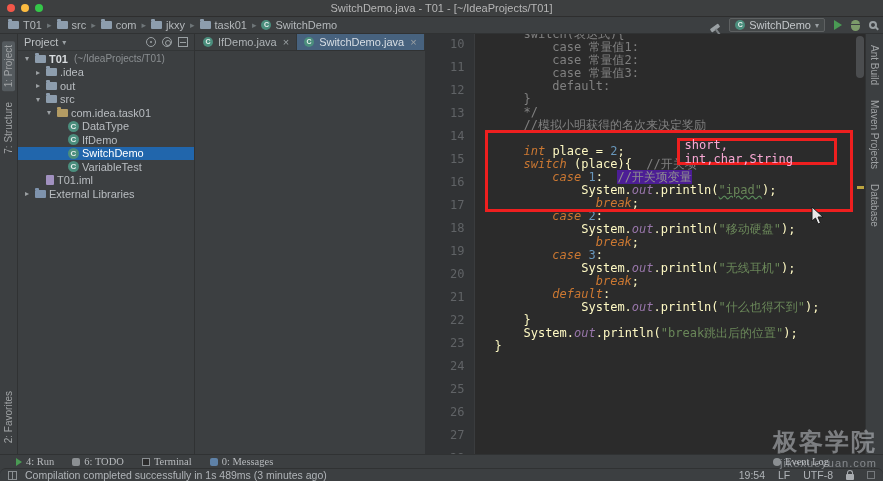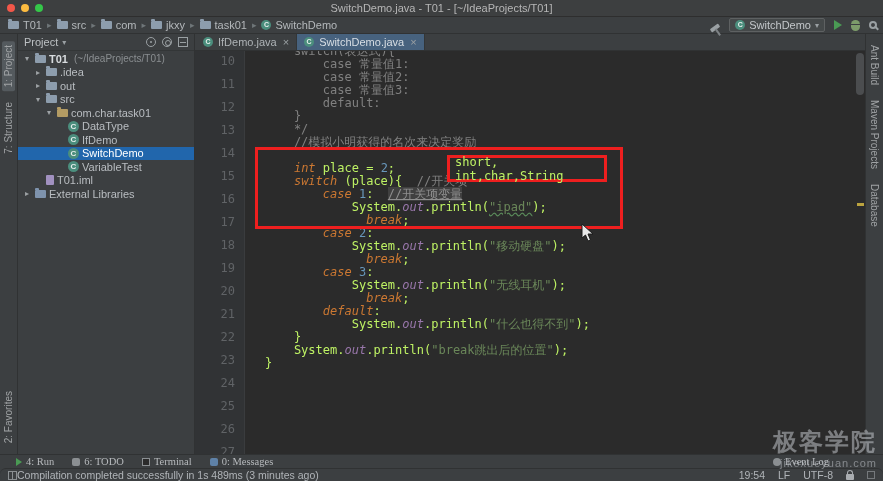--- a/index.html
+++ b/index.html
@@ -57,54 +57,54 @@
   .tree-label.bold{font-weight:bold;color:#d8dcdf;}
   .tree-hint{color:#8a8e91;font-size:10px;margin-left:3px;}
   .folder-ic{width:11px;height:8px;background:#8d9dad;border-radius:1px;position:relative;display:inline-block;flex:none;}
   .folder-ic::before{content:"";position:absolute;top:-2px;left:0;width:4px;height:2px;background:inherit;border-radius:1px 1px 0 0;}
   .folder-ic.pkg{background:#b39b63;}
   .folder-ic.lib{background:#7e93ad;}
   .class-ic{width:11px;height:11px;border-radius:50%;background:#4b8e7d;color:#e7efec;font:bold 8px/11px "Liberation Sans",sans-serif;text-align:center;display:inline-block;flex:none;}
   .class-ic.tiny{width:10px;height:10px;line-height:10px;font-size:7px;}
   .file-ic{width:8px;height:10px;background:#a191c0;border-radius:1px;display:inline-block;flex:none;}
   
-  .editor-zone{flex:1;display:flex;flex-direction:column;min-width:0;}
+  .editor-zone{flex:1;display:flex;flex-direction:row;min-width:0;}
   .tabs{height:17px;flex:none;background:#3c3f41;border-bottom:1px solid #303233;display:flex;align-items:stretch;padding-left:1px;font-size:11px;}
   .tab{display:flex;align-items:center;gap:5px;padding:0 7px;color:#aeb3b6;border-right:1px solid #333637;cursor:default;}
   .tab.active{background:#47627e;color:#d8dee4;}
   .tab-close{color:#9aa0a3;font-size:11px;margin-left:1px;}
   .editor{flex:1;background:#2b2b2b;position:relative;overflow:hidden;display:flex;}
   .gutter{width:50px;flex:none;background:#313335;border-right:1px solid #3a3c3e;margin-top:-6px;padding-right:9px;text-align:right;
           font:12px/13px "DejaVu Sans Mono",monospace;color:#606366;}
   .gnum{height:13px;margin-top:10px;}
   .code{flex:1;margin-top:-6px;overflow:hidden;font:12px/13px "DejaVu Sans Mono",monospace;margin-left:20px;}
   .cline{height:13px;white-space:pre;}
-  .s-plain{color:#bef264;} .s-kw{color:#cc7832;font-style:italic;} .s-num{color:#6897bb;}
+  .s-plain{color:#fef9c3;} .s-kw{color:#cc7832;font-style:italic;} .s-num{color:#6897bb;}
   .s-str{color:#6a8759;} .s-strw{color:#6a8759;text-decoration:underline wavy #5a8c5a;}
-  .s-com{color:#808080;} .s-comhl{color:#8f8f8f;background:#404040;text-decoration:underline;}
+  .s-com{color:#808080;} .s-comhl{color:#8f8f8f;background:#4c1d95;}
   .s-field{color:#9876aa;font-style:italic;}
   .anno{position:absolute;border:3px solid #ee1f1f;pointer-events:none;}
   .anno.big{left:60px;top:96px;width:368px;height:82px;}
   .anno.label-box{left:252px;top:104px;width:160px;height:27px;background:#2b2b2b;display:flex;align-items:center;padding-left:5px;
-        font:12px "DejaVu Sans Mono",monospace;color:#bef264;}
+        font:12px "DejaVu Sans Mono",monospace;color:#f9a8d4;}
   .cursor{position:absolute;left:386px;top:172px;pointer-events:none;}
   .sb-thumb{position:absolute;right:1px;top:2px;width:8px;height:42px;background:#5c6062;opacity:.65;border-radius:4px;}
   .err-tick{position:absolute;right:1px;top:152px;width:7px;height:3px;background:#bba33f;}
   
   .tw-bar{height:14px;flex:none;background:#3c3f41;border-top:1px solid #303233;display:flex;align-items:center;font-size:10.5px;color:#b7babd;padding:0 8px;}
   .tw-left{display:flex;gap:18px;align-items:center;margin-left:8px;}
   .tw-btn{display:flex;align-items:center;gap:4px;cursor:default;font-family:Liberation Serif, serif;}
   .tw-right{margin-left:auto;margin-right:46px;}
   .tw-ic{width:8px;height:8px;display:inline-block;flex:none;}
   .tw-ic.run{width:0;height:0;border-left:6px solid #4a9b54;border-top:4px solid transparent;border-bottom:4px solid transparent;}
   .tw-ic.todo{background:#8b8f92;border-radius:2px;}
   .tw-ic.terminal{background:#2b2b2b;border:1px solid #8b8f92;}
   .tw-ic.messages{background:#5f82a8;border-radius:2px;}
   .tw-ic.event{background:#8b8f92;border-radius:50%;}
-  .statusbar{height:13px;flex:none;background:#3c3f41;border-top:1px solid #303233;display:flex;align-items:center;font-size:10.5px;color:#b0b4b8;padding:0 8px;border-radius:6px;}
+  .statusbar{height:13px;flex:none;background:#3c3f41;border-top:1px solid #303233;display:flex;align-items:center;font-size:10.5px;color:#b0b4b8;padding:0 8px;gap:8px;border-radius:6px;}
   .sb-grid{width:9px;height:9px;border:1px solid #8b8f92;display:inline-block;position:relative;flex:none;}
   .sb-grid::after{content:"";position:absolute;left:3px;top:0;bottom:0;width:1px;background:#8b8f92;}
   .sb-msg{white-space:nowrap;overflow:hidden;}
   .sb-right{margin-left:auto;display:flex;align-items:center;gap:13px;}
   .lock{width:8px;height:6px;background:#a9adb0;border-radius:1px;position:relative;margin-top:3px;display:inline-block;}
   .lock::before{content:"";position:absolute;top:-4px;left:1px;width:4px;height:4px;border:1.5px solid #a9adb0;border-bottom:none;border-radius:3px 3px 0 0;}
   .sb-ind{width:8px;height:8px;border:1px solid #75797c;display:inline-block;}
   
   .watermark{position:absolute;right:6px;bottom:12px;text-align:right;z-index:50;pointer-events:none;color:rgba(205,210,215,0.5);}
   .wm1{font-size:24px;font-weight:bold;letter-spacing:2px;line-height:30px;}
@@ -209,21 +209,21 @@
             <span class="tree-label">out</span>
           </div>
           <div class="tree-row" style="padding-left: 15px;">
             <span class="tree-arrow">▾</span>
             <span class="folder-ic"></span>
             <span class="tree-label">src</span>
           </div>
           <div class="tree-row" style="padding-left: 26px;">
             <span class="tree-arrow">▾</span>
             <span class="folder-ic pkg"></span>
-            <span class="tree-label">com.char.task01</span>
+            <span class="tree-label">com.idea.task01</span>
           </div>
           <div class="tree-row" style="padding-left: 37px;">
             <span class="tree-arrow"></span>
             <span class="class-ic">C</span>
             <span class="tree-label">DataType</span>
           </div>
           <div class="tree-row" style="padding-left: 37px;">
             <span class="tree-arrow"></span>
             <span class="class-ic">C</span>
             <span class="tree-label">IfDemo</span>

